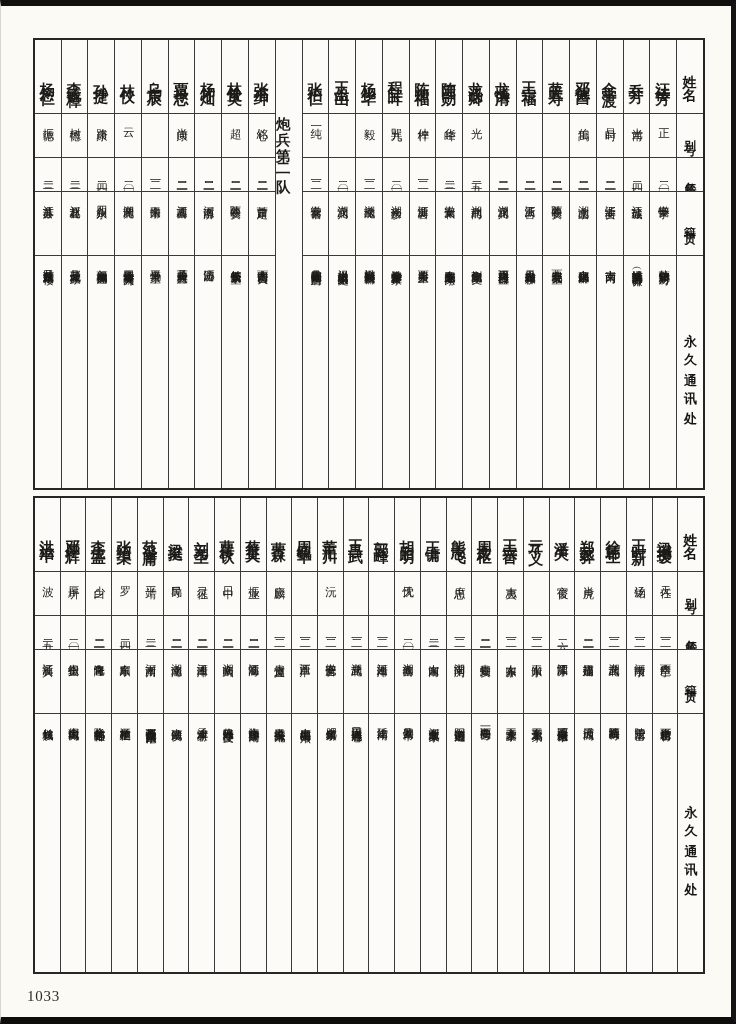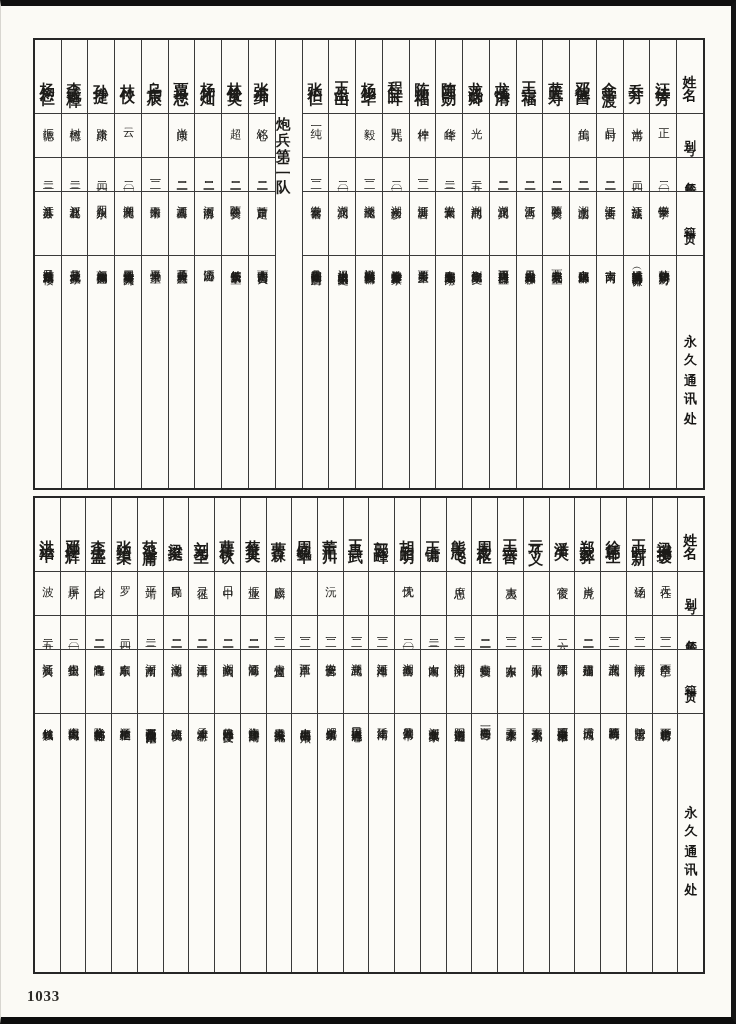--- a/index.html
+++ b/index.html
@@ -96,21 +96,20 @@
   }
   .divider-col{display:flex;flex-direction:column;align-items:center;}
   .page-number{
     position:absolute;
     left:26px;
     bottom:12px;
     font-family:"Liberation Serif","DejaVu Serif",serif;
     font-size:15px;
     color:#2c2a26;
     letter-spacing:0.05em;
-    font-weight:bold;
   }
 </style>
 </head>
 <body>
 
 <div class="page">
   <div class="content">
     <div class="table-block top" id="table-top">
         <div class="col header-col">
           <div class="cell name hcell">

